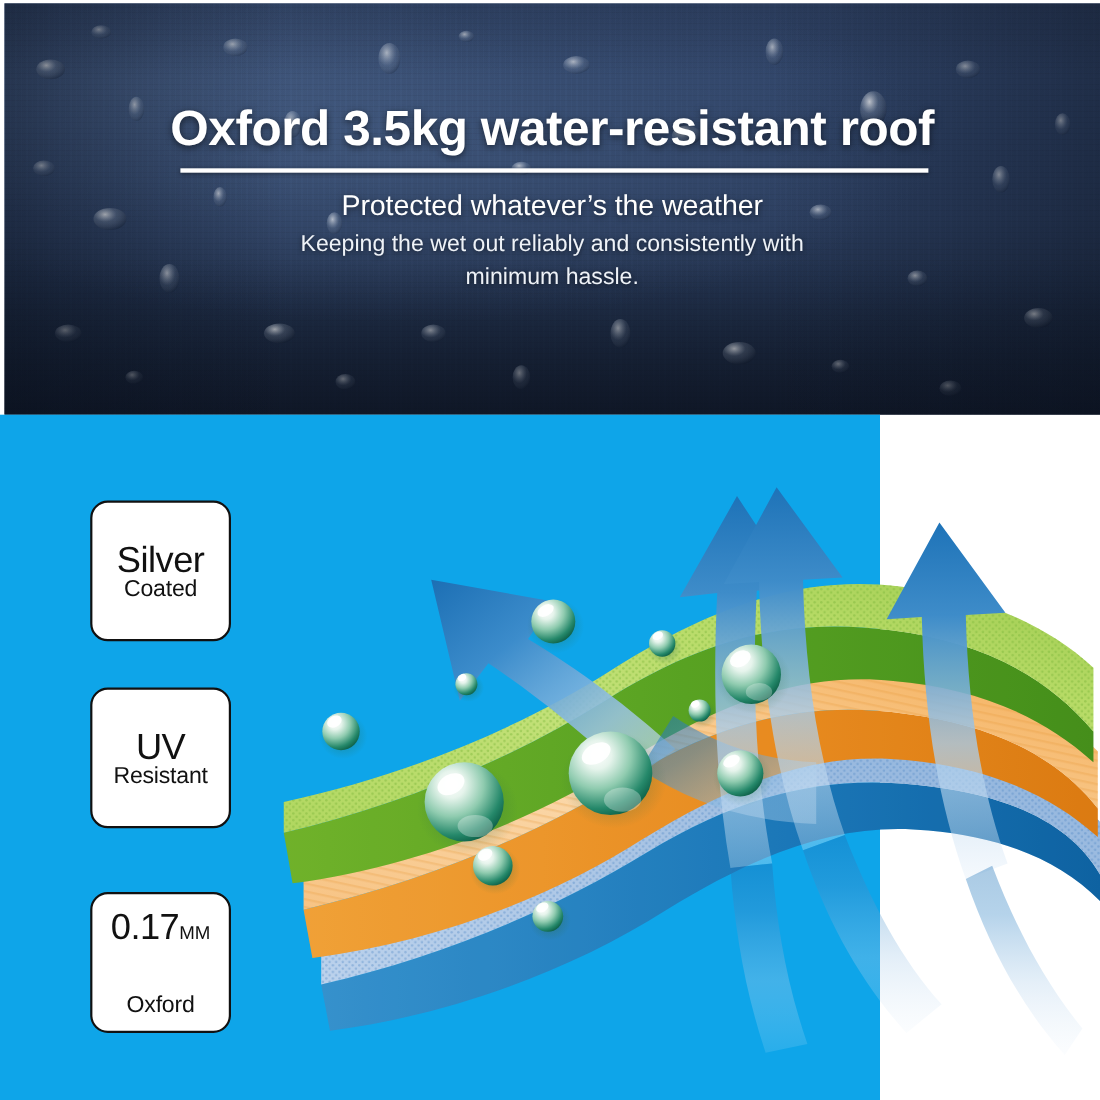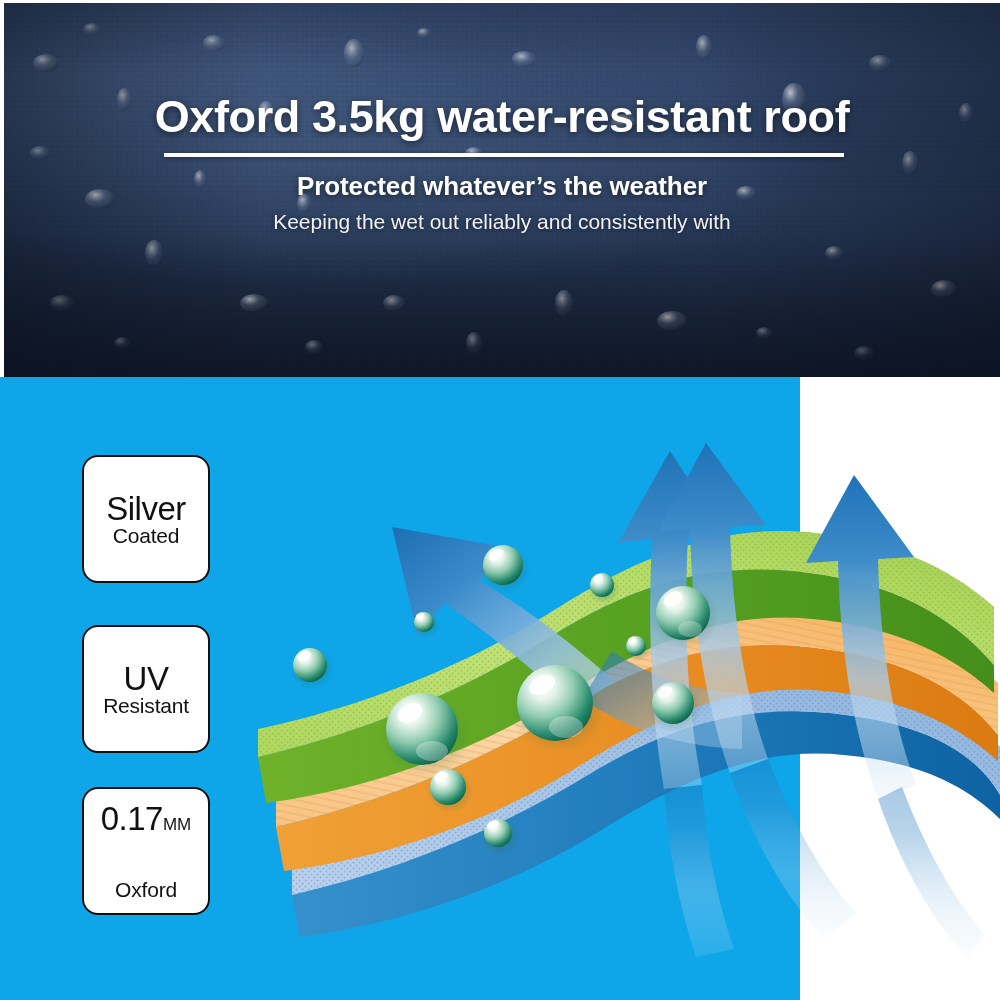--- a/index.html
+++ b/index.html
@@ -41,21 +41,21 @@
     position:absolute;left:0;right:0;top:88px;
     color:#ffffff;font-size:45px;font-weight:bold;letter-spacing:-.4px;
     text-shadow:0 2px 7px rgba(0,0,0,.55);
   }
   .rule{
     position:absolute;left:160px;top:150px;width:680px;height:4px;
     background:#ffffff;box-shadow:0 1px 4px rgba(0,0,0,.45);
   }
   .subhead{
     position:absolute;left:0;right:0;top:168px;
-    color:#ffffff;font-size:26px;font-weight:bold;letter-spacing:-.1px;
+    color:#ffffff;font-size:26px;font-weight:normal;letter-spacing:-.1px;
     text-shadow:0 2px 6px rgba(0,0,0,.5);
   }
   .body-copy{
     position:absolute;left:0;right:0;top:204px;
     color:#eef2f7;font-size:21px;font-weight:normal;line-height:1.45;
     text-shadow:0 1px 5px rgba(0,0,0,.55);
   }
   .body-copy span{display:block;}
 
   
@@ -64,21 +64,21 @@
   
   .badges{position:absolute;left:82px;top:78px;}
   .badge{
     position:absolute;width:124px;height:124px;left:0;
     border:2.5px solid #111;border-radius:16px;background:#fff;
     display:flex;flex-direction:column;align-items:center;justify-content:center;
     color:#111;
   }
   .badge.b1{top:0;}
   .badge.b2{top:170px;}
-  .badge.b3{top:332px;gap:44px;}
+  .badge.b3{top:356px;gap:44px;}
   .badge .big{font-size:33px;line-height:1;font-weight:normal;letter-spacing:-.5px;white-space:nowrap;}
   .badge .big .unit{font-size:17px;letter-spacing:0;}
   .badge .small{font-size:21px;line-height:1;font-weight:normal;letter-spacing:-.2px;}
 
   
   .diagram{position:absolute;left:250px;top:40px;width:750px;height:560px;}
   .diagram svg{display:block;width:750px;height:560px;}
 </style>
 </head>
 <body>
@@ -139,20 +139,21 @@
     </svg>
 
     <div class="vign"></div>
 
     <div class="hero-text">
       <div class="headline">Oxford 3.5kg water-resistant roof</div>
       <div class="rule"></div>
       <div class="subhead">Protected whatever’s the weather</div>
       <div class="body-copy">
         <span>Keeping the wet out reliably and consistently with</span>
+        <span>minimum hassle.</span>
       </div>
     </div>
   </div>
 
   <div class="lower">
 
     <div class="badges">
 
       <div class="badge b1">
         <div class="big">Silver</div>

